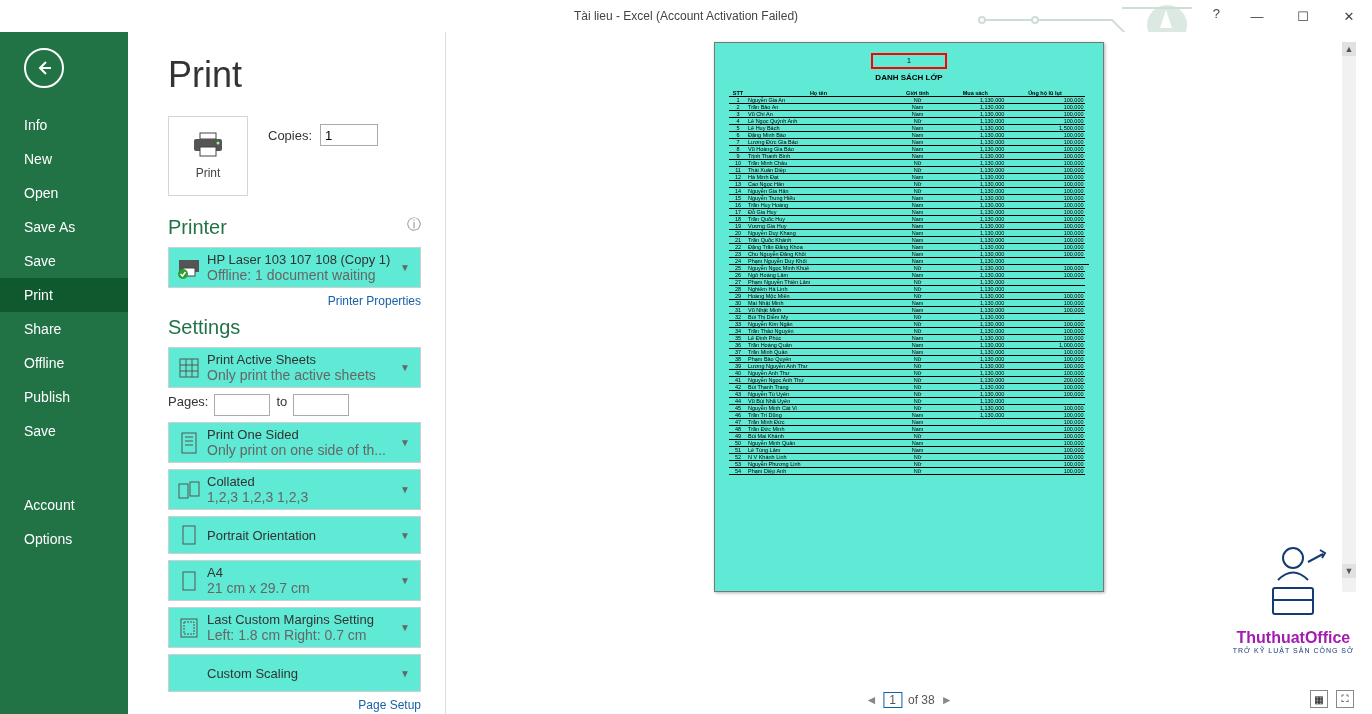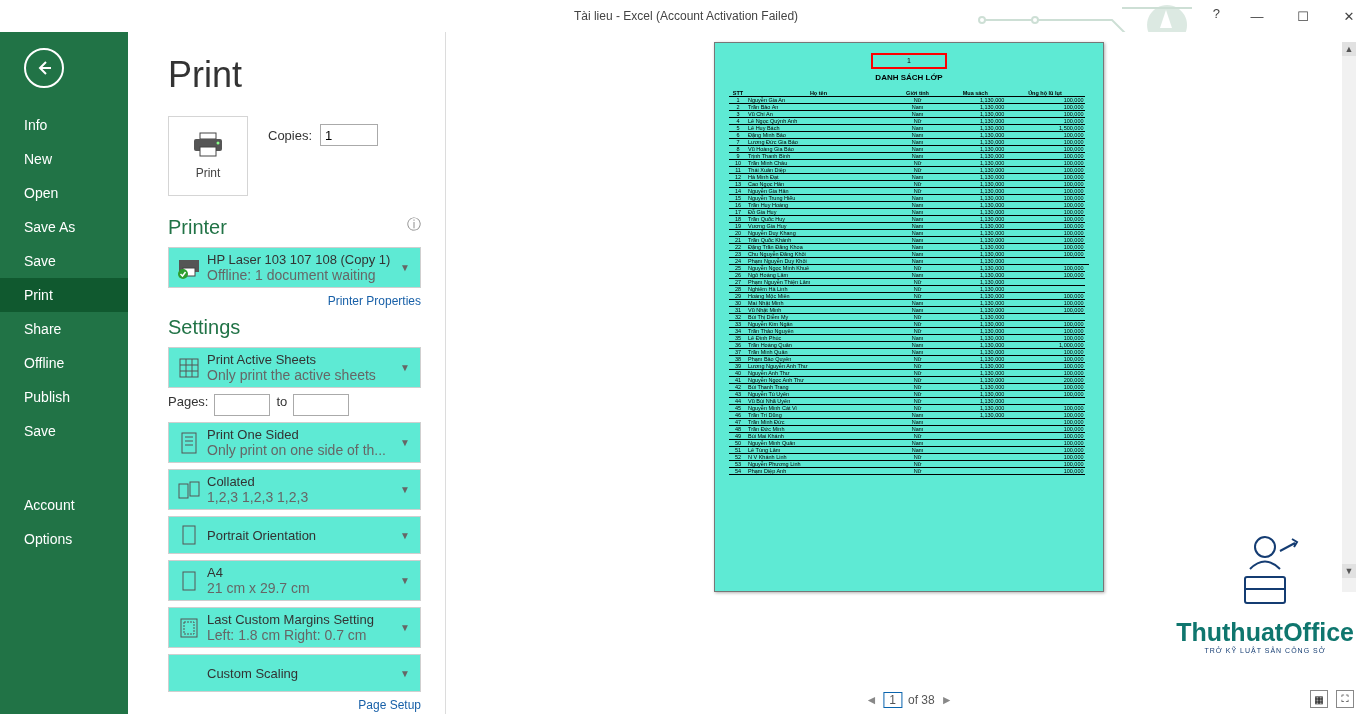--- a/index.html
+++ b/index.html
@@ -64,21 +64,21 @@
 .pv-table td:nth-child(4), .pv-table td:nth-child(5){ text-align:right;}
 
 .pager { position: absolute; bottom: 6px; left: 50%; transform: translateX(-50%); display:flex; align-items:center; gap:6px; font-size:12px; color:#555;}
 .pager .pgbtn { cursor:pointer; color:#888; }
 .pager .pgcur { border:1px solid #0a64ad; padding:0 5px;}
 .zoom-icons { position:absolute; bottom:6px; right:18px; display:flex; gap:8px; }
 .zoom-icons .zi { width:18px; height:18px; border:1px solid #888; cursor:pointer; display:flex; align-items:center; justify-content:center; font-size:10px;}
 
 .watermark { position:absolute; right:18px; bottom:60px; text-align:center; pointer-events:none; }
 .watermark .dude { width:90px; height:80px; margin:0 auto 5px; }
-.watermark .txt { font-size:25px; font-weight:bold; color:#0f766e; }
+.watermark .txt { font-size:16px; font-weight:bold; color:#a21caf; }
 .watermark .sub { font-size:7px; color:#143c72; letter-spacing:1px; }
 </style>
 </head>
 <body>
 
 <div class="titlebar">
   <span class="title">Tài lieu - Excel (Account Activation Failed)</span>
   <span class="help">?</span>
   <div class="winbtns">
     <div class="winbtn">—</div>

